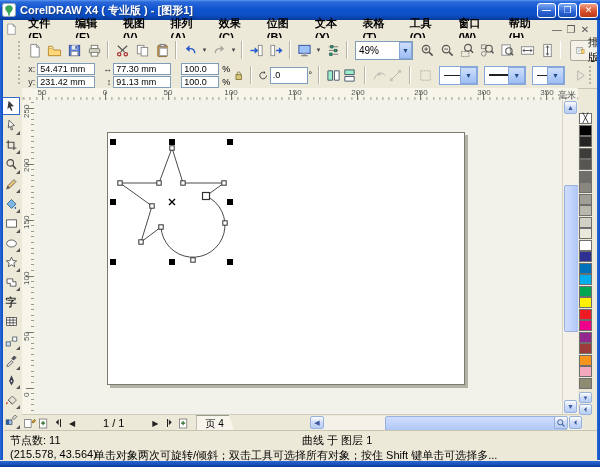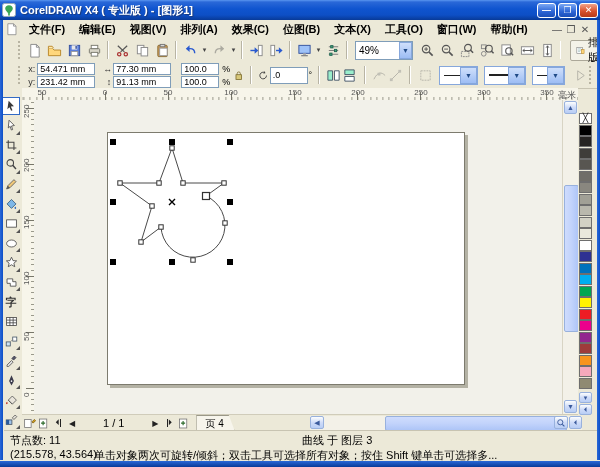--- a/index.html
+++ b/index.html
@@ -134,20 +134,21 @@
       <path d="M10.5 1.5v3h3" fill="none" stroke="#8a8a8a"></path>
     </svg>
     <div id="menu-items" style="display:flex;font-weight:bold;">
         <div class="menu-item">文件(F)</div>
         <div class="menu-item">编辑(E)</div>
         <div class="menu-item">视图(V)</div>
         <div class="menu-item">排列(A)</div>
         <div class="menu-item">效果(C)</div>
         <div class="menu-item">位图(B)</div>
         <div class="menu-item">文本(X)</div>
+        <div class="menu-item">表格(T)</div>
         <div class="menu-item">工具(O)</div>
         <div class="menu-item">窗口(W)</div>
         <div class="menu-item">帮助(H)</div>
       </div>
     <div id="mdictrl">
       <span>—</span>
       <span>❐</span>
       <span>✕</span>
     </div>
   </div>
@@ -645,21 +646,21 @@
             <path d="M8.8 8.8l3 3" stroke="#3a5a9c" stroke-width="1.6"></path>
           </svg>
       </div>
       <div class="sbtn" style="right:0;top:0;width:13px;height:13px;">⏴</div>
     </div>
   </div>
 
   <div id="statusbar" class="abs">
     <div id="st1">
       <span class="stxt" style="left:6px;">节点数: 11</span>
-      <span class="stxt" style="left:298px;">曲线 于 图层 3</span>
+      <span class="stxt" style="left:298px;">曲线 于 图层 1</span>
     </div>
     <div id="st2">
       <span class="stxt" style="left:6px;">(215.578, 43.564)</span>
       <span class="stxt" style="left:90px;">单击对象两次可旋转/倾斜；双击工具可选择所有对象；按住 Shift 键单击可选择多...</span>
     </div>
   </div>
 
   <div id="fl" class="abs frame"></div>
   <div id="fr" class="abs frame"></div>
   <div id="fb" class="abs"></div>

